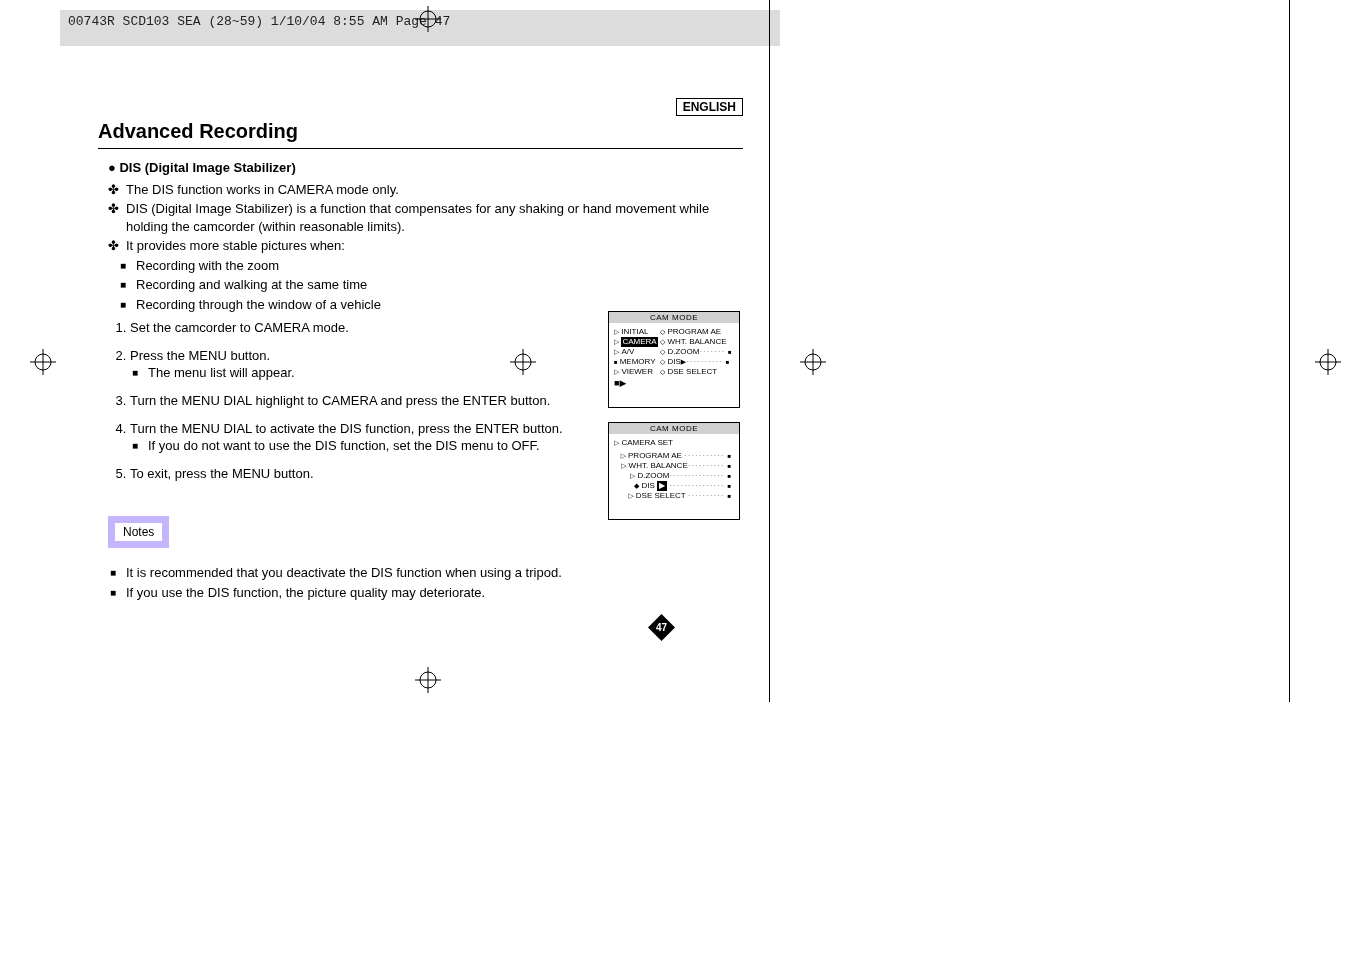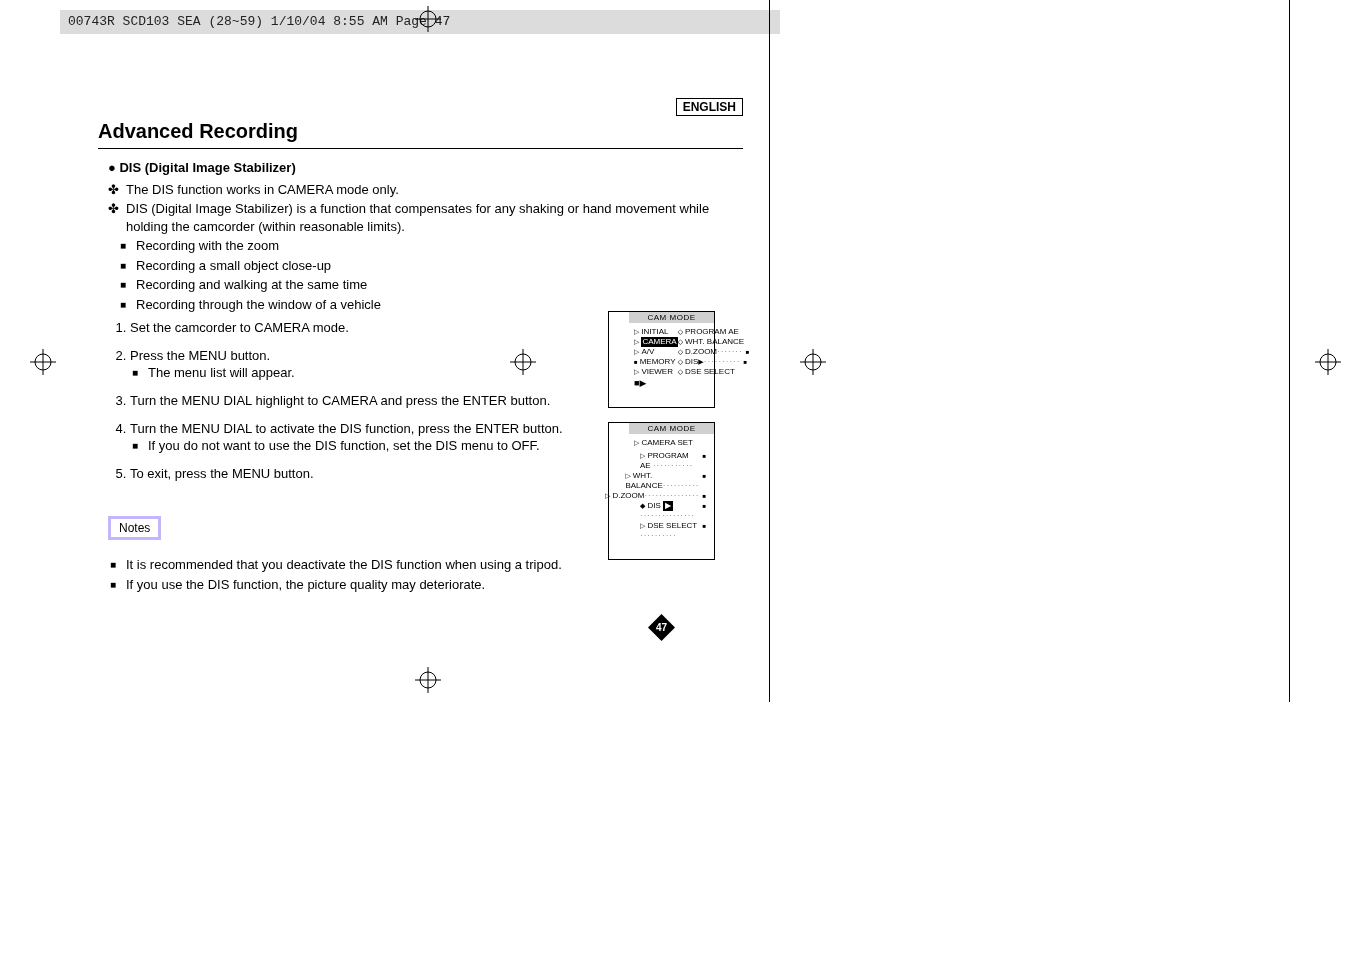--- a/index.html
+++ b/index.html
@@ -1,21 +1,21 @@
 <!DOCTYPE html>
 <html><head>
 <meta charset="utf-8">
 <style>
   * { box-sizing: border-box; margin: 0; padding: 0; }
   html, body { width: 1351px; height: 954px; background: #fff; font-family: Arial, Helvetica, sans-serif; color: #000; }
   .page { position: relative; width: 1351px; height: 954px; }
 
   
   .header-bar {
-    position: absolute; left: 60px; top: 10px; width: 720px; height: 24px;
+    position: absolute; left: 60px; top: 10px; width: 720px; height: 36px;
     background: #dcdcdc; font-size: 13px; line-height: 24px; padding-left: 8px;
     font-family: "Courier New", monospace; color: #222;
   }
 
   
   .reg-top { position: absolute; left: 415px; top: 6px; }
   .reg-bottom { position: absolute; left: 415px; top: 667px; }
   .reg-left  { position: absolute; left: 30px;  top: 349px; }
   .reg-right { position: absolute; left: 800px; top: 349px; }
   .reg-left2  { position: absolute; left: 510px;  top: 349px; }
@@ -41,25 +41,25 @@
   .cross-list > li::before { content: "✤"; position: absolute; margin-left: -18px; }
   .cross-list > li { position: relative; margin-bottom: 2px; }
 
   .square-list { list-style: none; margin-left: 28px; }
   .square-list > li::before { content: "■"; position: absolute; margin-left: -16px; font-size:10px; top:2px;}
   .square-list > li { position: relative; margin-bottom: 2px; }
 
   .steps { list-style: decimal; margin-left: 22px; margin-top: 6px; }
   .steps > li { margin-bottom: 10px; }
 
-  .notes-box { border:3px solid #c4b5fd; padding:1px 8px; display:inline-block; font-size:12px; margin-top: 24px; }
+  .notes-box { border:7px solid #c4b5fd; padding:1px 8px; display:inline-block; font-size:12px; margin-top: 24px; }
 
   
   .osd-wrap { position:absolute; left:608px; top:311px; width:130px; font-size:8px; color:#000; }
-  .osd { border:1px solid #000; width:107px; margin-bottom:14px; background:#fff;padding-left:20px; }
+  .osd { border:1px solid #000; width:132px; margin-bottom:14px; background:#fff; }
   .osd .bar { background:#d0d0d0; text-align:center; font-size:8px; padding:1px 0; letter-spacing:.5px;}
   .osd .body { padding:4px 5px 18px 5px; }
   .osd .cols { display:flex; }
   .osd .col-l { width:46px; white-space:nowrap; }
   .osd .col-r { flex:1; white-space:nowrap; }
   .osd .col-l div, .osd .col-r div { line-height:1.25; }
   .boxed { background:#000; color:#fff; padding:0 1px; display:inline-block; }
   .pre::before { content:"▷"; font-size:7px; margin-right:2px; }
   .dot::before { content:"◇"; font-size:7px; margin-right:2px; }
   .sq::before  { content:"■"; font-size:6px; margin-left:3px; }
@@ -116,24 +116,24 @@
   <div class="content">
     <div class="lang-box">ENGLISH</div>
     <div class="title">Advanced Recording</div>
     <hr class="rule">
 
     <div class="sec">
       <div class="h">● <span>DIS (Digital Image Stabilizer)</span></div>
       <ul class="cross-list">
         <li>The DIS function works in CAMERA mode only.</li>
         <li>DIS (Digital Image Stabilizer) is a function that compensates for any shaking or hand movement while holding the camcorder (within reasonable limits).</li>
+        <li>It provides more stable pictures when:</li>
       </ul>
       <ul class="square-list">
         <li>Recording with the zoom</li>
-        <li>Recording a small object close-up</li>
         <li>Recording and walking at the same time</li>
         <li>Recording through the window of a vehicle</li>
       </ul>
 
       <ol class="steps">
         <li><span>Set the camcorder to CAMERA mode.</span></li>
         <li><span>Press the MENU button.</span>
           <ul class="square-list" style="margin-left:18px;">
             <li>The menu list will appear.</li>
           </ul>

